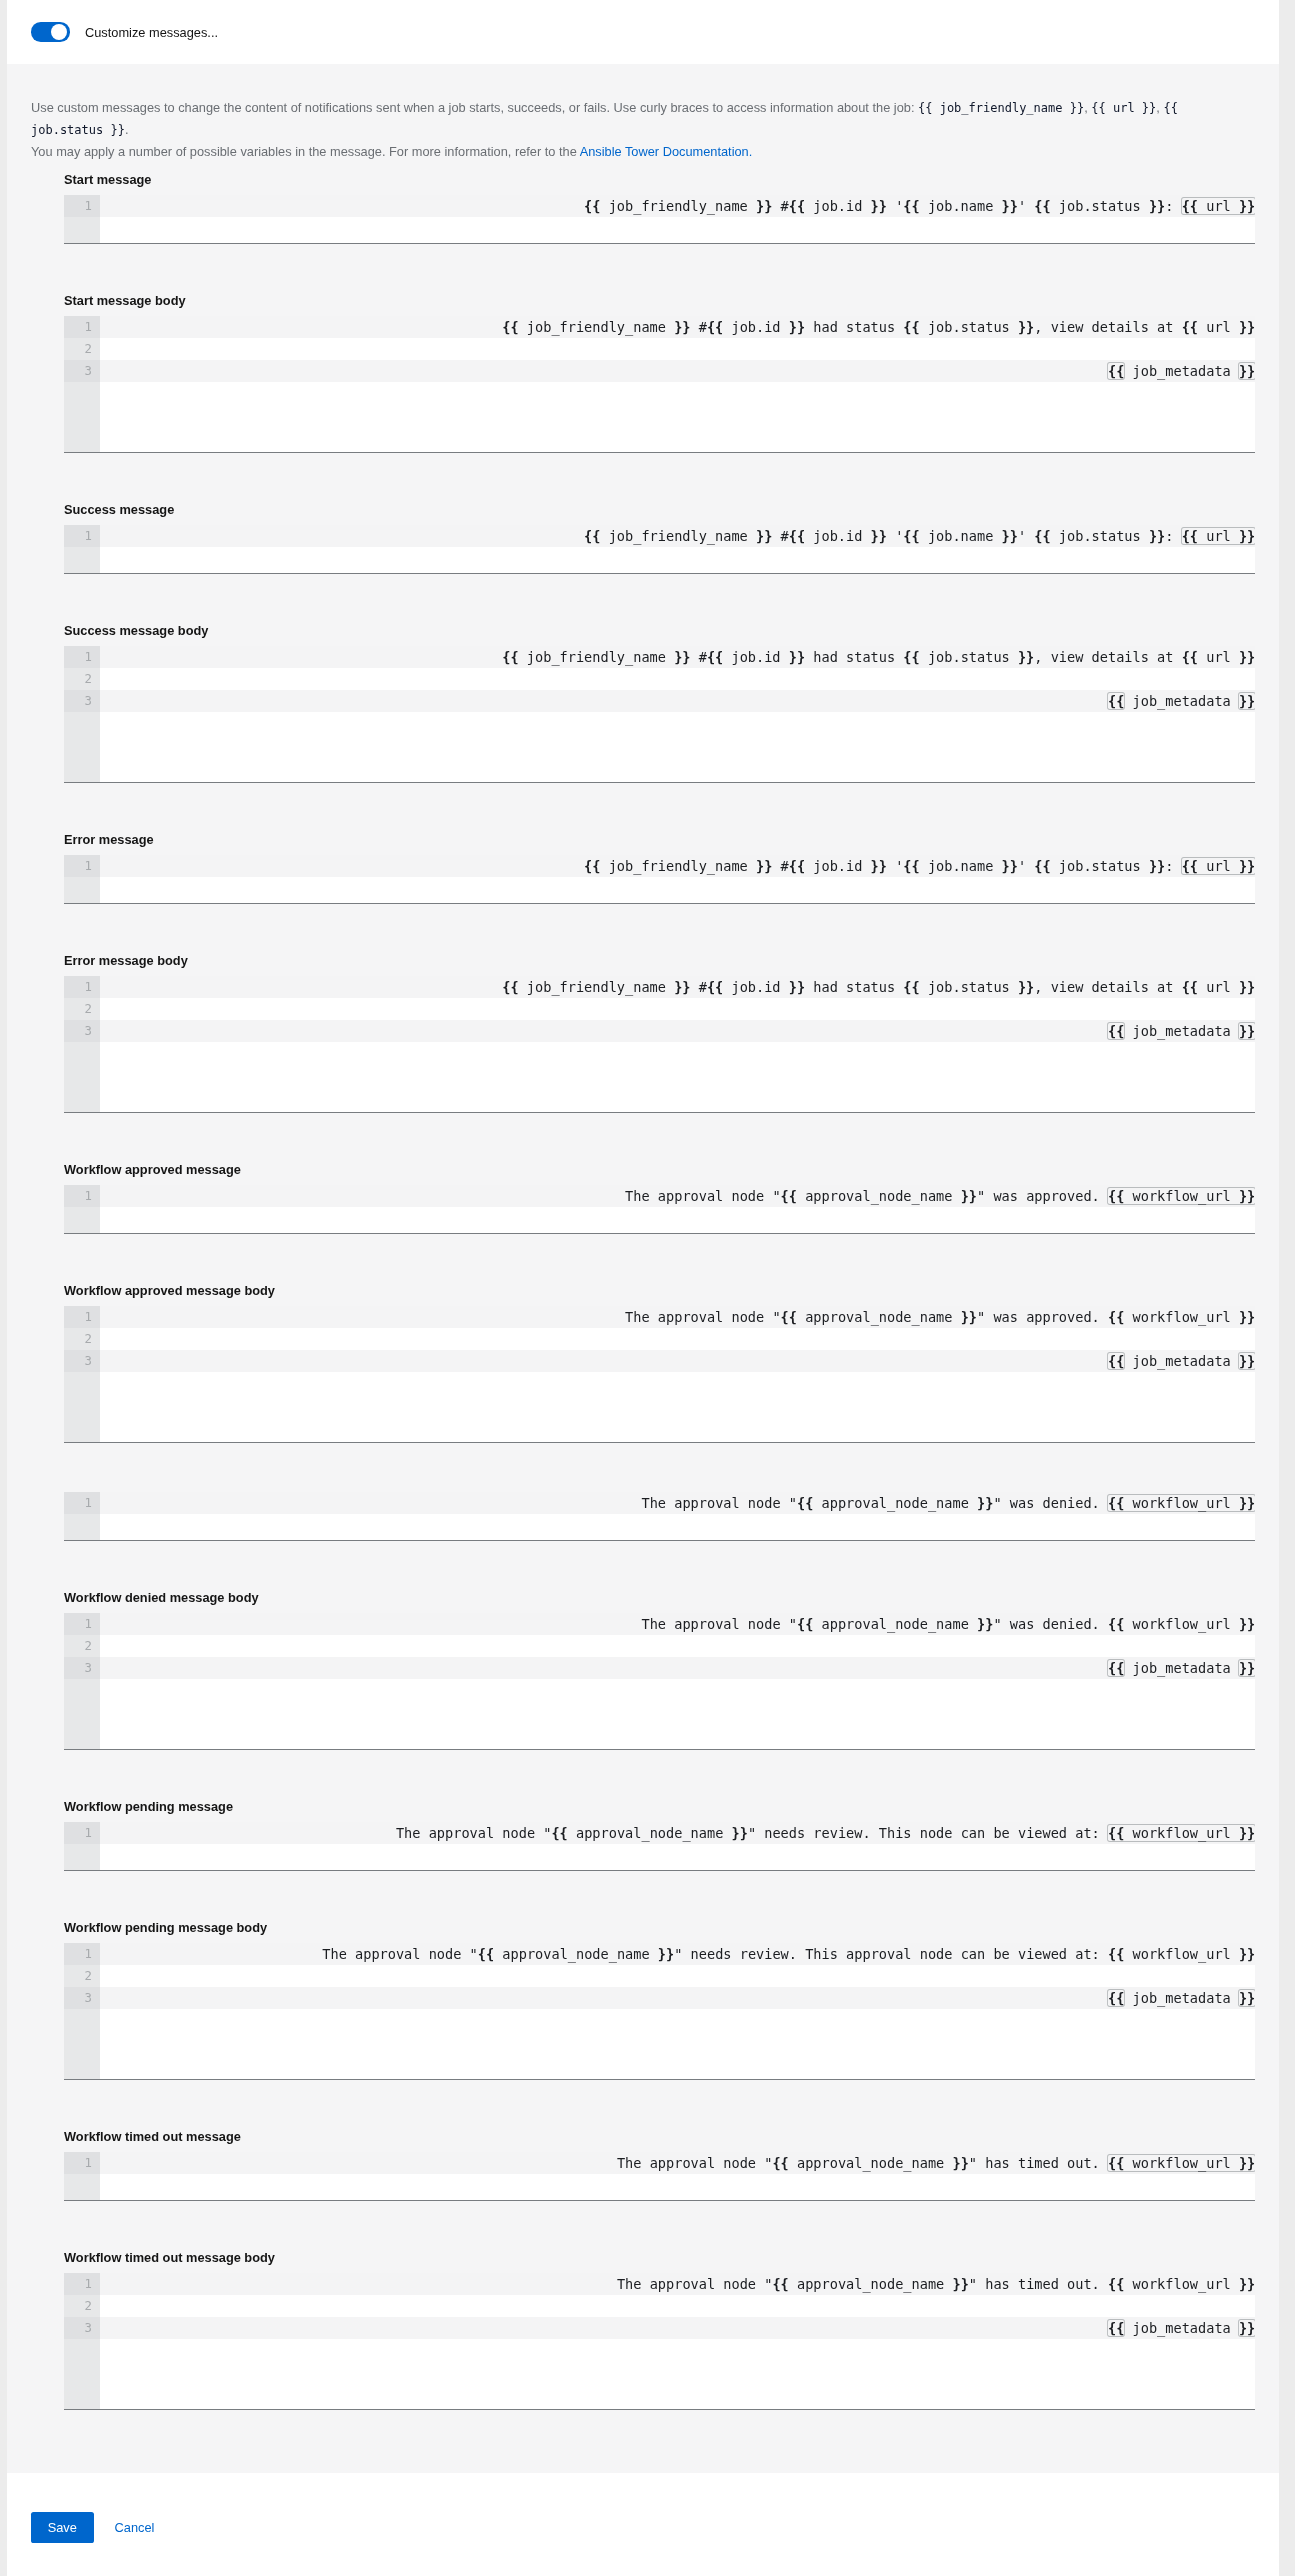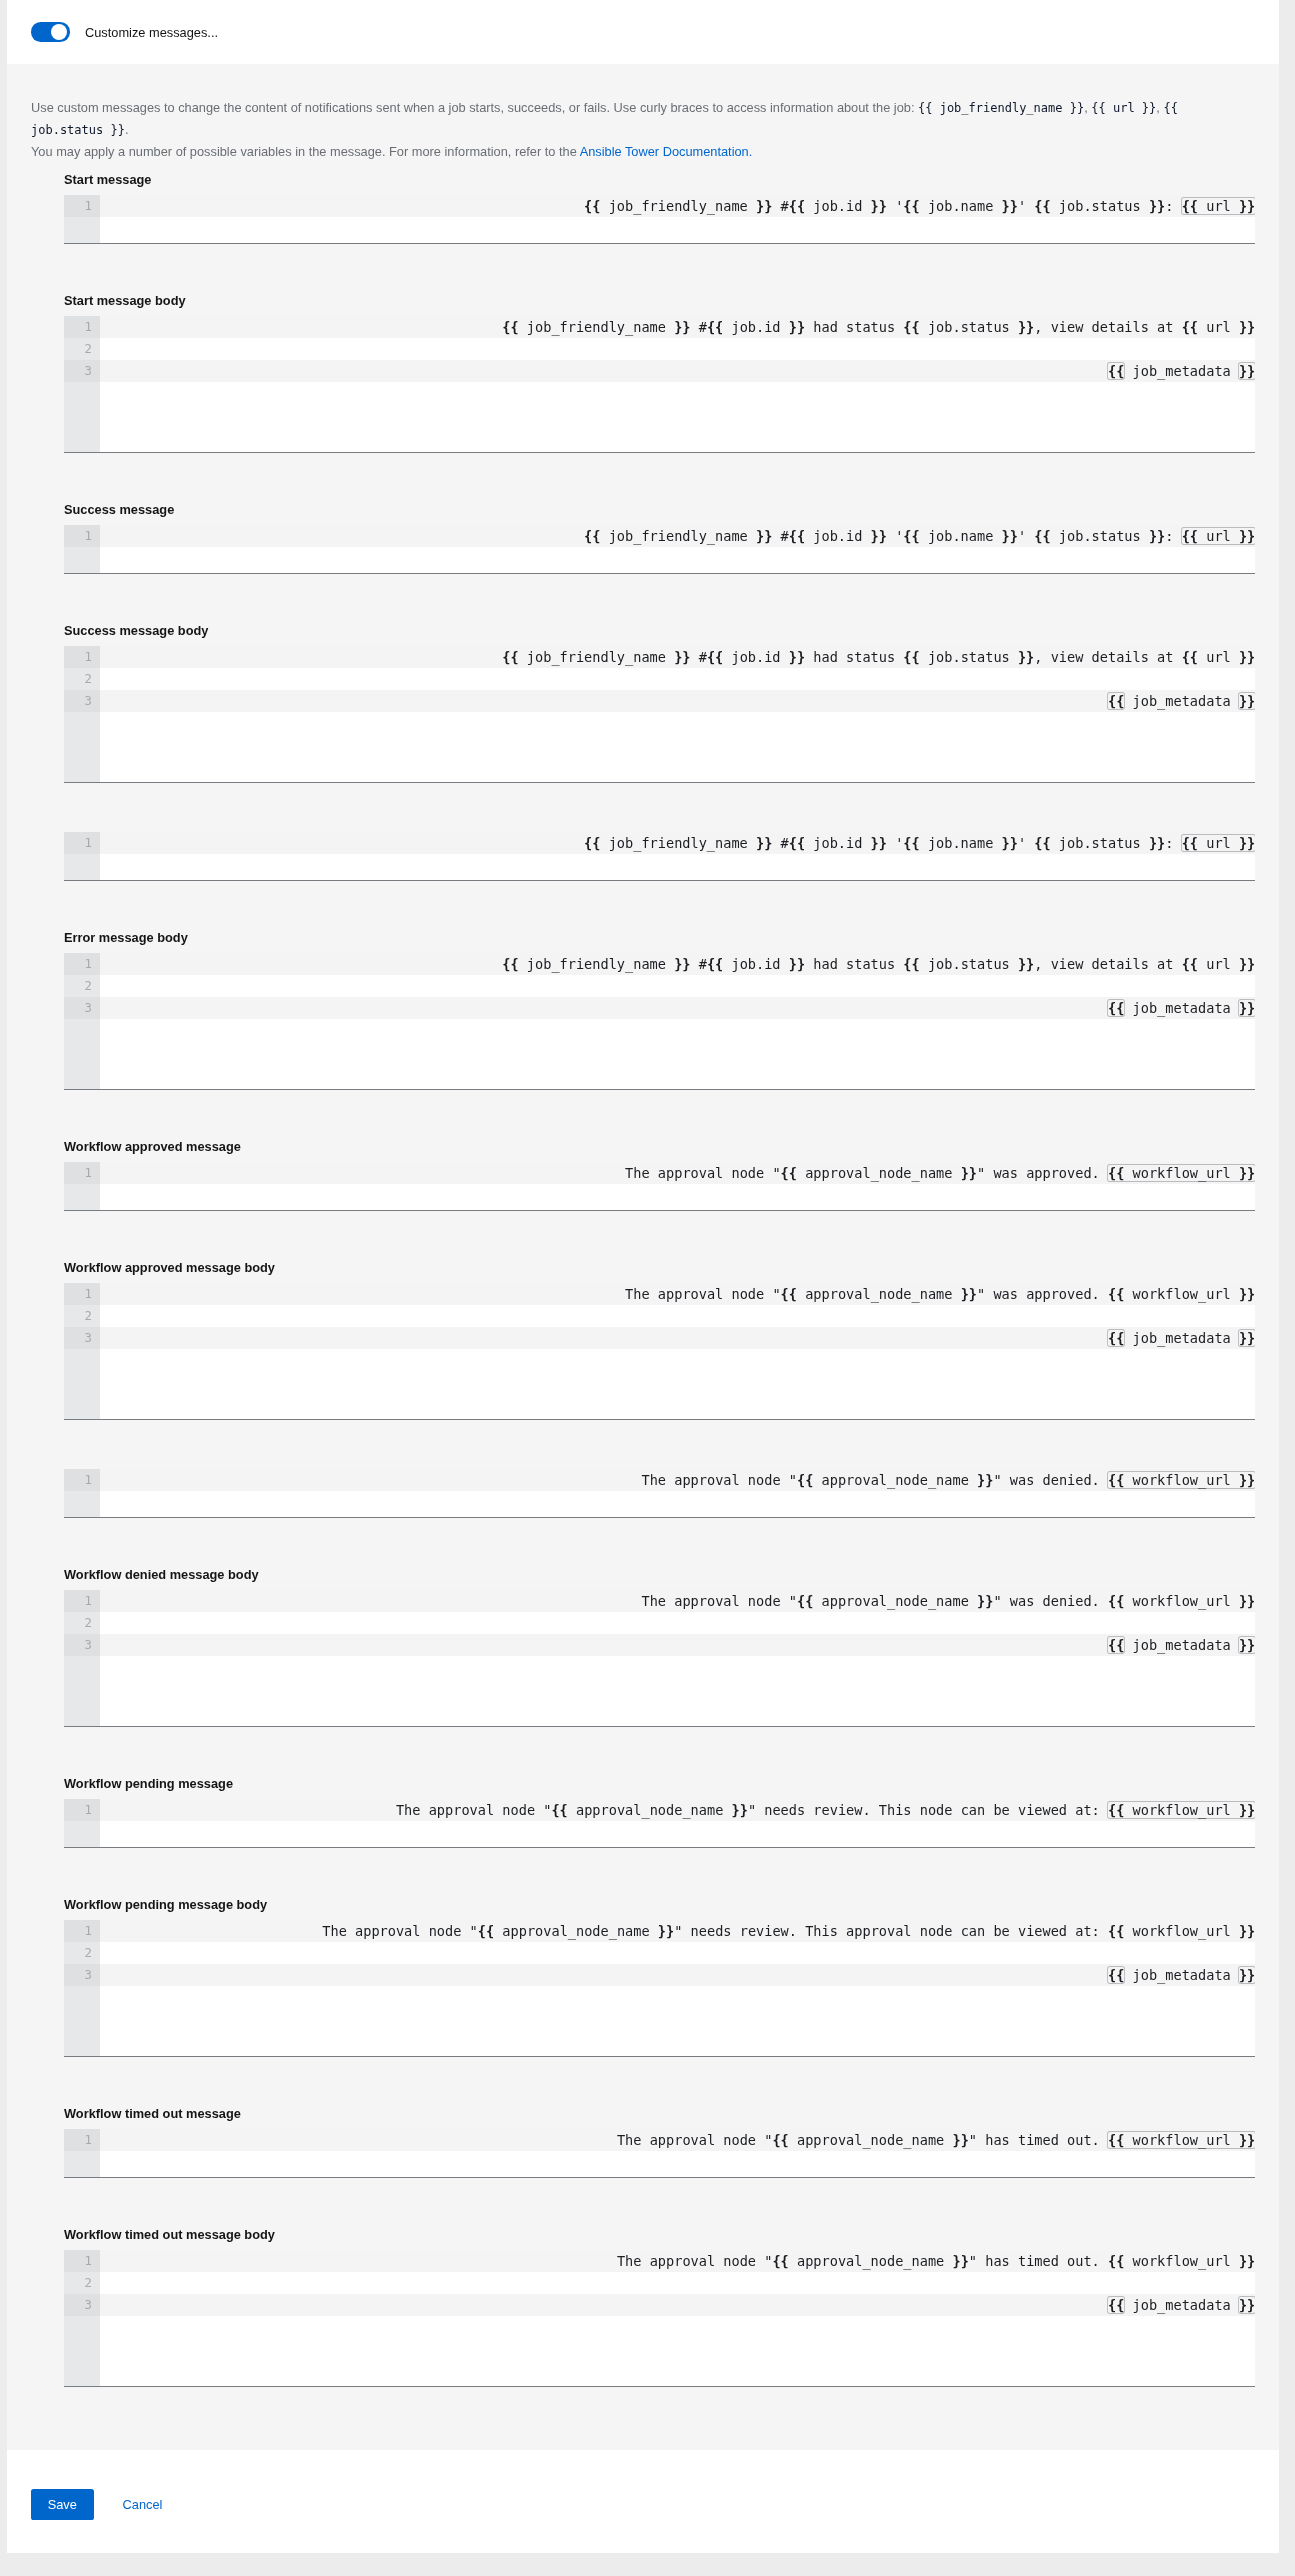--- a/index.html
+++ b/index.html
@@ -86,21 +86,21 @@
     display:flex;align-items:center;
   }
   .save-btn{
     background:#0066cc;color:#ffffff;
     border:none;border-radius:2.6px;
     font-family:inherit;font-size:12.8px;
     padding:8px 16.7px;cursor:pointer;
   }
   .cancel-link{
     color:#0066cc;font-size:12.8px;
-    margin-left:29px;text-decoration:none;cursor:pointer;
+    margin-left:21px;text-decoration:none;cursor:pointer;
   }
 </style>
 </head>
 <body>
 
 <div class="card">
 
   <div class="toggle-bar">
     <div class="switch" id="toggle-switch" style="background: rgb(0, 102, 204);">
       <div class="knob"></div>
@@ -164,20 +164,21 @@
             </div>
       <div class="codecol">
               <div class="cline shaded"><span class="tk-b">{{</span><span> job_friendly_name </span><span class="tk-b">}}</span><span> #</span><span class="tk-b">{{</span><span> job.id </span><span class="tk-b">}}</span><span> had status </span><span class="tk-b">{{</span><span> job.status </span><span class="tk-b">}}</span><span>, view details at </span><span class="tk-b">{{</span><span> url </span><span class="tk-b">}}</span></div>
               <div class="cline"></div>
               <div class="cline shaded"><span class="tk-b tk-box">{{</span><span> job_metadata </span><span class="tk-b tk-box">}}</span></div>
             </div>
     </div>
   </section>
 
   <section class="field">
+    <div class="field-label">Error message</div>
     <div class="editor editor--single">
       <div class="gutter">
               <div class="ln shaded">1</div>
             </div>
       <div class="codecol">
               <div class="cline shaded"><span class="tk-b">{{</span><span> job_friendly_name </span><span class="tk-b">}}</span><span> #</span><span class="tk-b">{{</span><span> job.id </span><span class="tk-b">}}</span><span> '</span><span class="tk-b">{{</span><span> job.name </span><span class="tk-b">}}</span><span>' </span><span class="tk-b">{{</span><span> job.status </span><span class="tk-b">}}</span><span>: </span><span class="tk-box"><span class="tk-b">{{</span><span> url </span><span class="tk-b">}}</span></span></div>
             </div>
     </div>
   </section>
 

